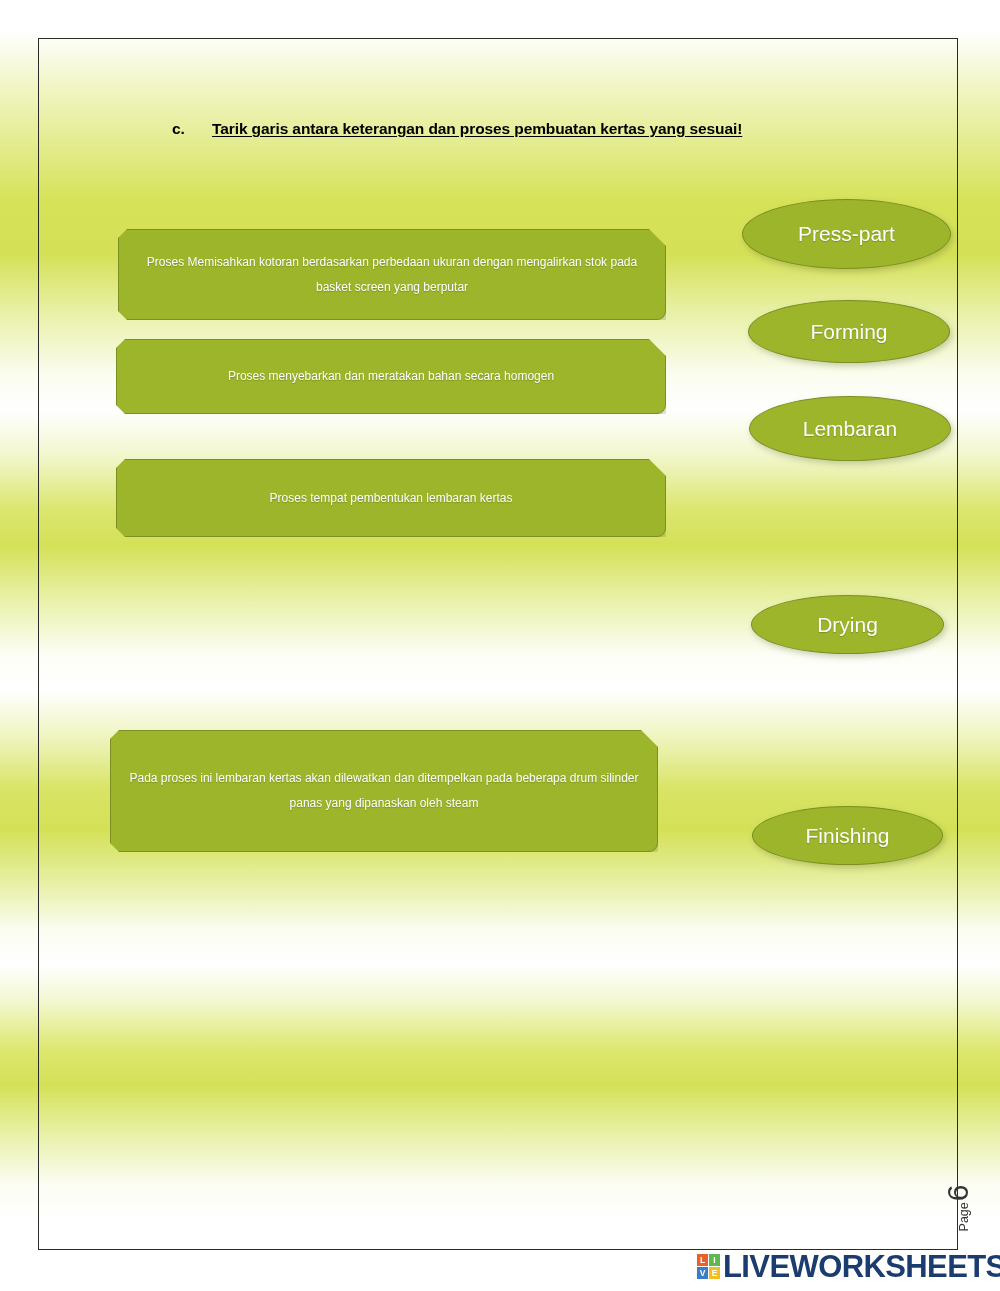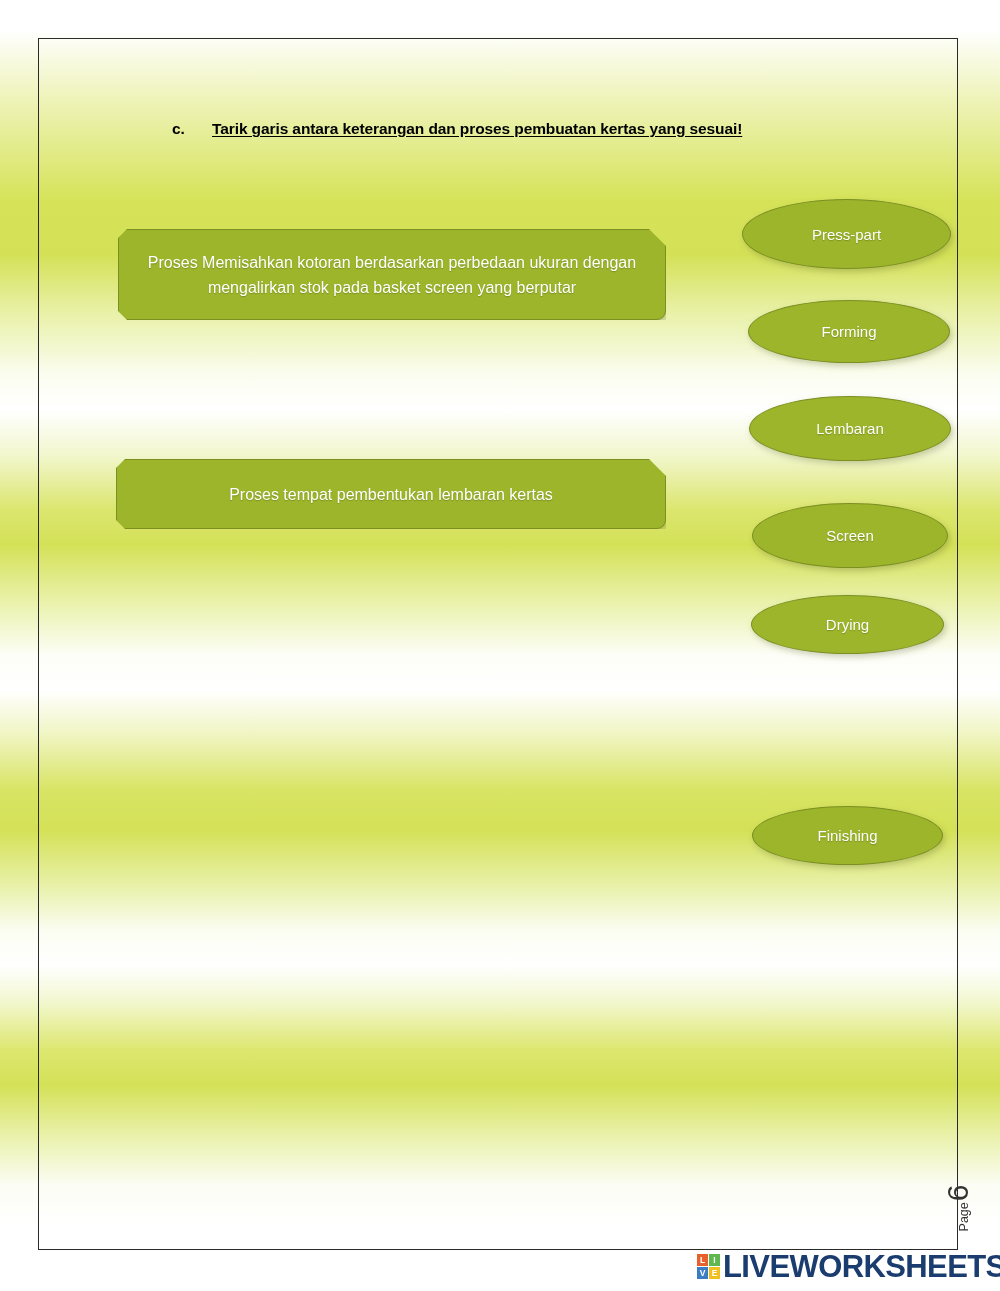--- a/index.html
+++ b/index.html
@@ -66,42 +66,42 @@
     display:block;margin-left:40px;text-decoration:underline;
     text-underline-offset:2px;
   }
 
   
   .desc-box{
     position:absolute;
     background:#9cb52b;
     border:1.4px solid #7b8f22;
     color:#ffffff;
-    font-size:16px;
+    font-size:12px;
     line-height:25px;
     text-align:center;
     display:flex;align-items:center;justify-content:center;
     box-sizing:border-box;
     padding:6px 14px;
     border-radius:9px;
     
     clip-path:polygon(9px 0, calc(100% - 17px) 0, 100% 17px, 100% 100%, 9px 100%, 0 calc(100% - 9px), 0 9px);
     filter:drop-shadow(2px 3px 3px rgba(90,100,40,0.33));
     text-shadow:0 1px 1px rgba(70,80,20,0.35);
   }
   .desc-inner{display:block;width:100%;}
 
   
   .ell{
     position:absolute;
     background:#9cb52b;
     border:1.6px solid #7b8f22;
     border-radius:50%;
     color:#ffffff;
-    font-size:15px;
+    font-size:21px;
     display:flex;align-items:center;justify-content:center;
     box-sizing:border-box;
     filter:drop-shadow(2px 3px 3px rgba(90,100,40,0.30));
     text-shadow:0 1px 1px rgba(70,80,20,0.35);
   }
 
   
   #page-number{
     position:absolute;left:903px;top:1168px;
     width:60px;height:80px;
@@ -144,42 +144,45 @@
 
   <div class="heading">
     <span class="marker">c.</span>
     <span class="htext">Tarik garis antara keterangan dan proses pembuatan kertas yang sesuai!</span>
   </div>
 
   <div class="desc-box" style="left:118px;top:229px;width:548px;height:91px;">
     <span class="desc-inner">Proses Memisahkan kotoran berdasarkan perbedaan ukuran dengan mengalirkan stok pada basket screen yang berputar</span>
   </div>
 
-
-  <div class="desc-box" style="left:116px;top:459px;width:550px;height:70px;">
+  <div class="desc-box" style="left:116px;top:339px;width:550px;height:75px;">
+    <span class="desc-inner">Proses menyebarkan dan meratakan bahan secara homogen</span>
+  </div>
+
+  <div class="desc-box" style="left:116px;top:459px;width:550px;height:78px;">
     <span class="desc-inner">Proses tempat pembentukan lembaran kertas</span>
   </div>
 
 
+  <div class="desc-box" style="left:110px;top:730px;width:548px;height:122px;">
+    <span class="desc-inner">Pada proses ini lembaran kertas akan dilewatkan dan ditempelkan pada beberapa drum silinder panas yang dipanaskan oleh steam</span>
+  </div>
 
   <div class="ell" style="left:742px;top:199px;width:209px;height:70px;">
     <span>Press-part</span>
   </div>
 
   <div class="ell" style="left:748px;top:300px;width:202px;height:63px;justify-content:center;">
     <span>Forming</span>
   </div>
 
   <div class="ell" style="left:749px;top:396px;width:202px;height:65px;">
     <span>Lembaran</span>
   </div>
 
-  <div class="ell" style="left:752px;top:503px;width:196px;height:65px;">
-    <span>Screen</span>
-  </div>
 
   <div class="ell" style="left:751px;top:595px;width:193px;height:59px;">
     <span>Drying</span>
   </div>
 
 
   <div class="ell" style="left:752px;top:806px;width:191px;height:59px;">
     <span>Finishing</span>
   </div>
 

